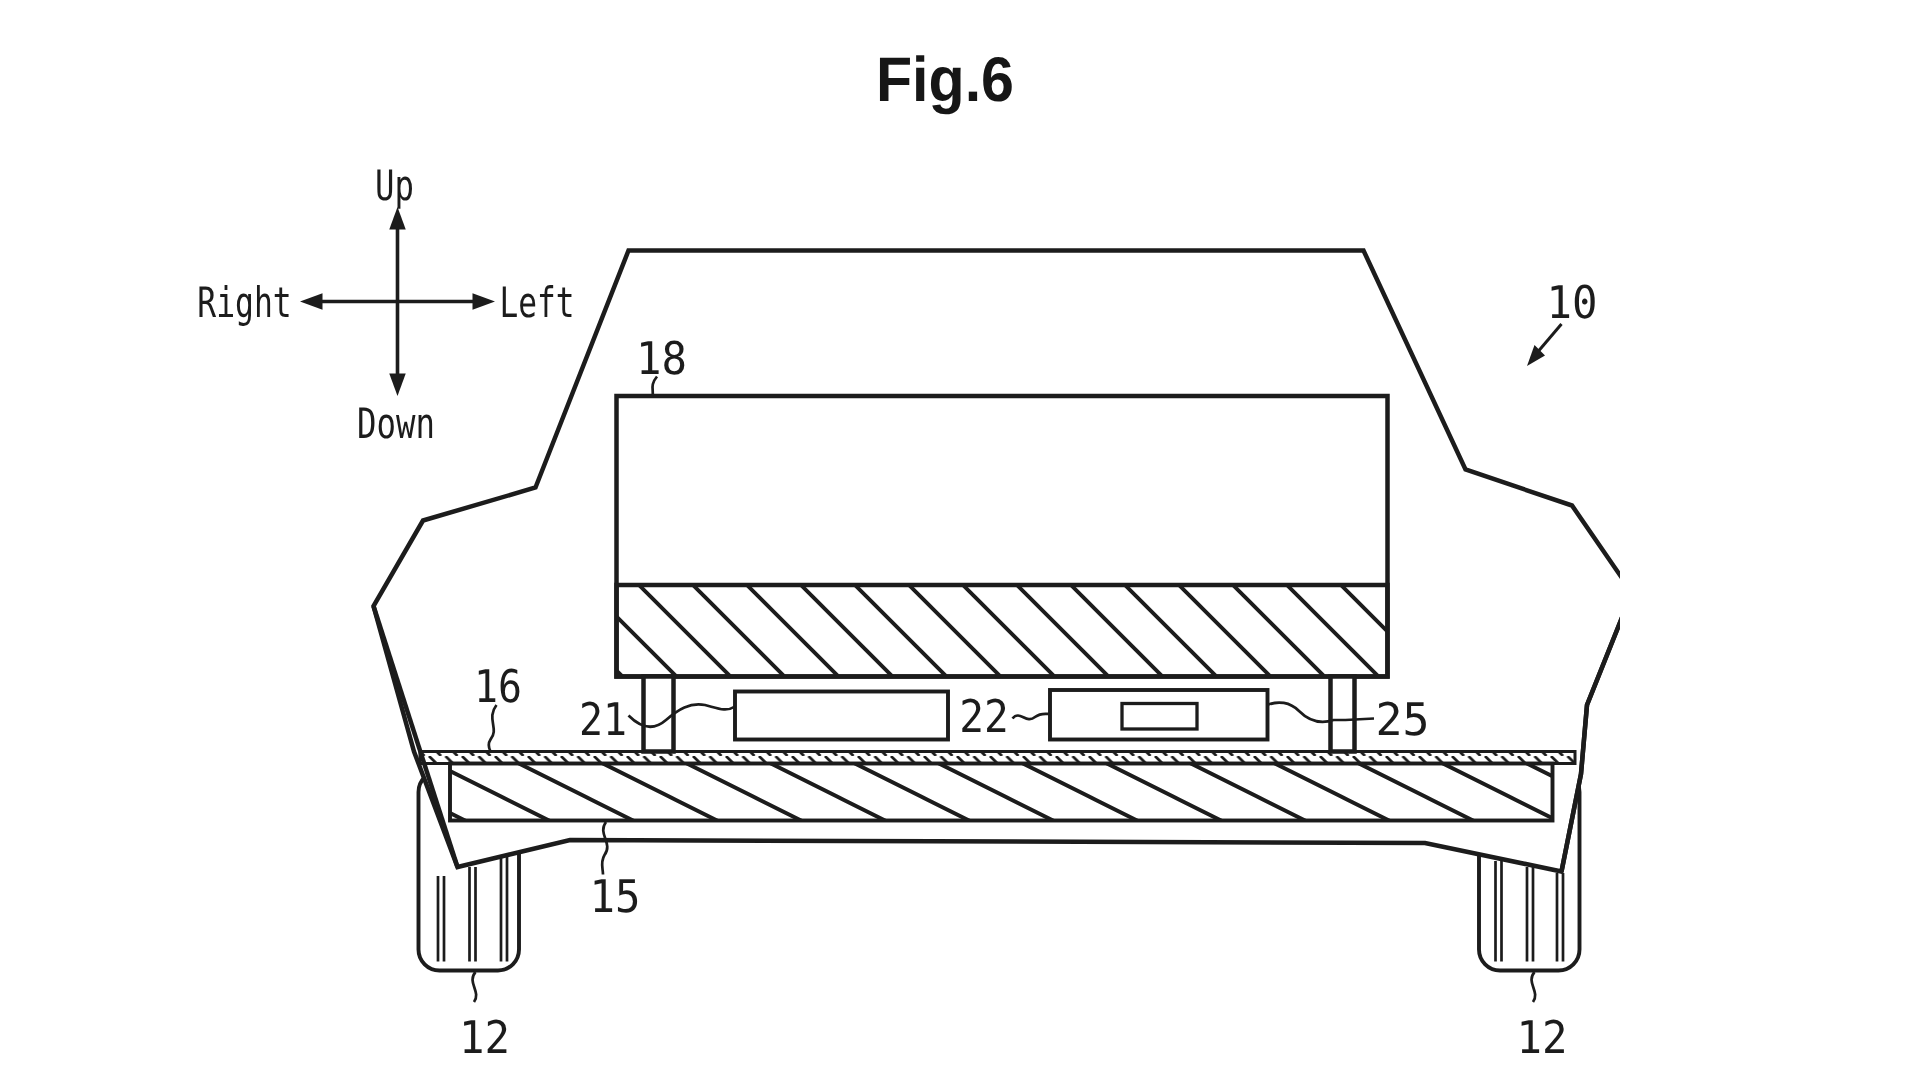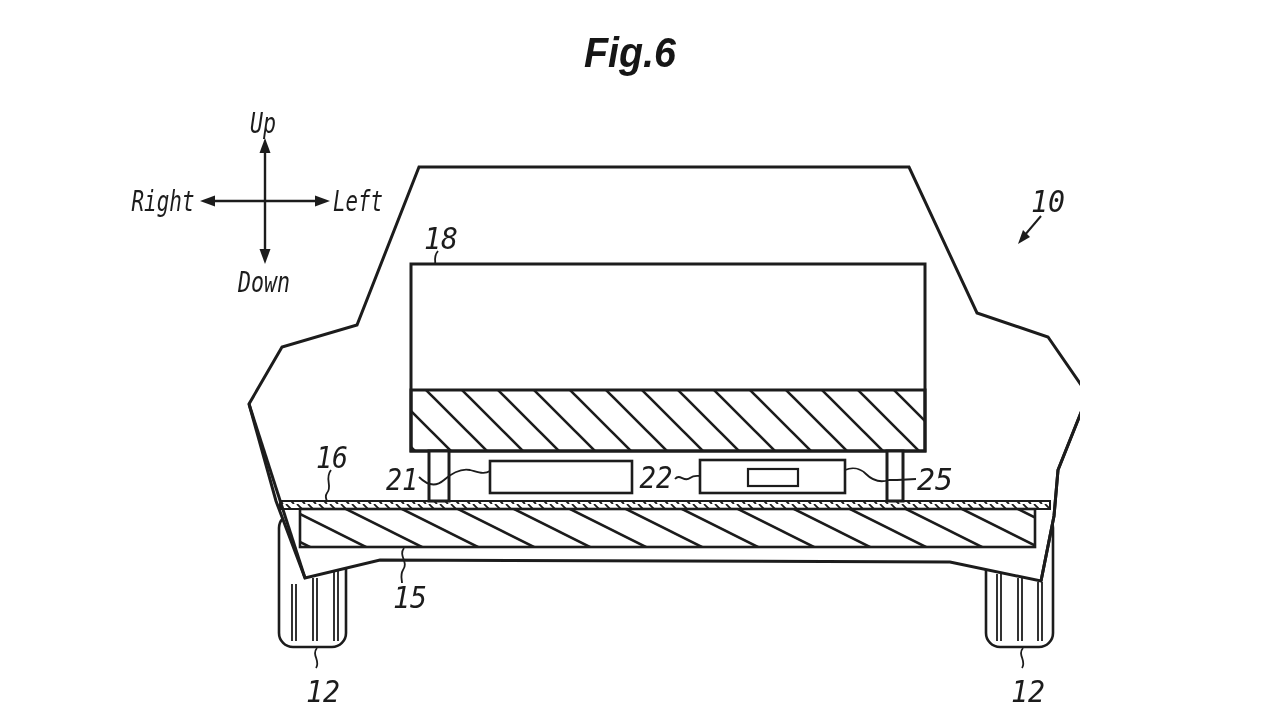--- a/index.html
+++ b/index.html
@@ -1,17 +1,17 @@
 <!DOCTYPE html>
 <html style="--line: #1c1c1c; --bg: #ffffff;"><head>
 <meta charset="utf-8">
 <style>
   :root { --line: #1c1c1c; --bg: #ffffff; }
   html,body { margin:0; padding:0; background: var(--bg); }
-  .stage { width:1080px; height:721px; position:relative; background: var(--bg); overflow:hidden;font-style:italic; }
+  .stage { width:1080px; height:721px; position:relative; background: var(--bg); overflow:hidden; }
   svg { display:block; color: var(--line); }
   .ref-num {
     font-family: "DejaVu Sans Mono", monospace;
     font-size: 30px; fill: #1c1c1c;
   }
   .dir-word {
     font-family: "DejaVu Sans Mono", monospace;
     font-size: 28px; fill: #1c1c1c;
   }
   .fig-title {

